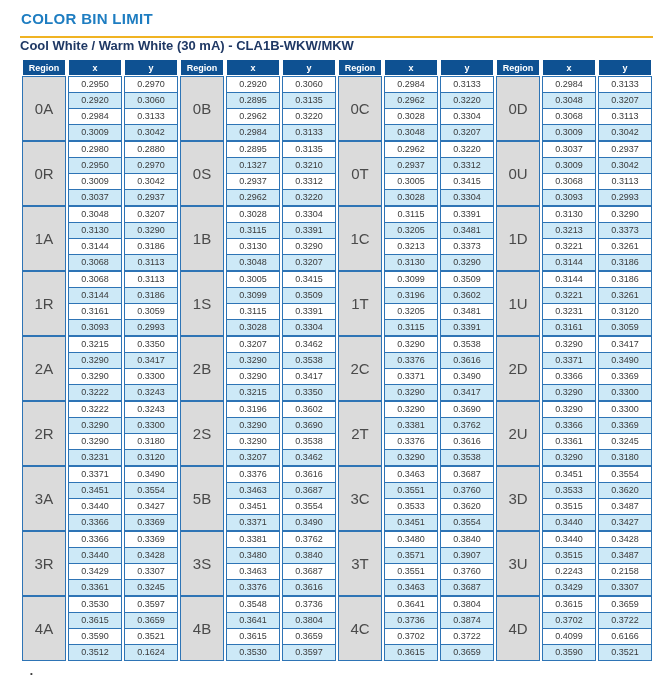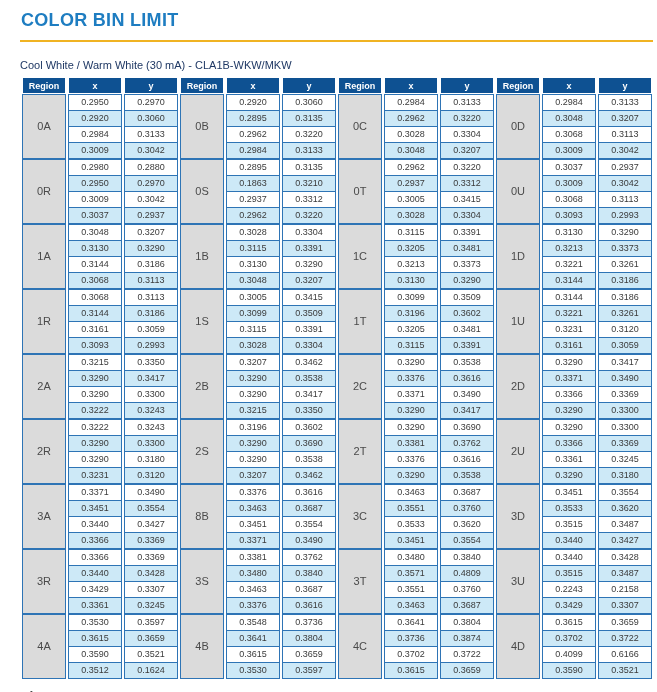--- a/index.html
+++ b/index.html
@@ -17,34 +17,33 @@
   html,body{margin:0;padding:0;background:#fff;}
   body{
     width:657px;height:692px;
     font-family:"Liberation Sans", sans-serif;
     color:var(--text-dark);
     overflow:hidden;
   }
   .page{padding:10px 4px 0 20px;width:657px;}
   .page-title{
     color:var(--title-blue);
-    font-size:18px;
+    font-size:15px;
     font-weight:bold;
     letter-spacing:.3px;
     padding-left:1px;
   }
   .title-rule{
     width:633px;
     border-bottom:2px solid var(--accent-gold);
     margin-top:9px;
   }
   .subtitle{
-    margin-top:17px;
-    font-size:11px;
-    font-weight:normal;
+    font-size:13px;
+    font-weight:bold;
     color:var(--subtitle-navy);
   }
   table.bin-table{
     margin-top:6px;
     border-collapse:separate;
     border-spacing:2px 0;
     table-layout:fixed;
     width:633px;
   }
   col.c-region{width:44px;}
@@ -68,21 +67,21 @@
     text-align:center;
     background:#fff;
     color:var(--text-dark);
   }
   tr.first-row td{border-top:1px solid var(--border-blue);}
   tr.block-start td{border-top:1px solid var(--border-blue);}
   tr.alt td.val{background:var(--row-alt-bg);}
   td.region{
     background:var(--region-bg);
     color:#4A4A4A;
-    font-size:11px;
+    font-size:15px;
     vertical-align:middle;
   }
   .footnote{
     margin-top:7px;
     display:flex;
     align-items:flex-start;
     padding-left:10px;
     font-size:9.5px;
     color:var(--text-dark);
   }
@@ -186,21 +185,21 @@
           <td rowspan="4" class="region">0T</td>
           <td class="val">0.2962</td>
           <td class="val">0.3220</td>
           <td rowspan="4" class="region">0U</td>
           <td class="val">0.3037</td>
           <td class="val">0.2937</td>
         </tr>
         <tr class="alt">
           <td class="val">0.2950</td>
           <td class="val">0.2970</td>
-          <td class="val">0.1863</td>
+          <td class="val">0.1327</td>
           <td class="val">0.3210</td>
           <td class="val">0.2937</td>
           <td class="val">0.3312</td>
           <td class="val">0.3009</td>
           <td class="val">0.3042</td>
         </tr>
         <tr>
           <td class="val">0.3009</td>
           <td class="val">0.3042</td>
           <td class="val">0.2937</td>
@@ -393,21 +392,21 @@
           <td class="val">0.3462</td>
           <td class="val">0.3290</td>
           <td class="val">0.3538</td>
           <td class="val">0.3290</td>
           <td class="val">0.3180</td>
         </tr>
         <tr class="block-start">
           <td rowspan="4" class="region">3A</td>
           <td class="val">0.3371</td>
           <td class="val">0.3490</td>
-          <td rowspan="4" class="region">8B</td>
+          <td rowspan="4" class="region">5B</td>
           <td class="val">0.3376</td>
           <td class="val">0.3616</td>
           <td rowspan="4" class="region">3C</td>
           <td class="val">0.3463</td>
           <td class="val">0.3687</td>
           <td rowspan="4" class="region">3D</td>
           <td class="val">0.3451</td>
           <td class="val">0.3554</td>
         </tr>
         <tr class="alt">
@@ -453,21 +452,21 @@
           <td rowspan="4" class="region">3U</td>
           <td class="val">0.3440</td>
           <td class="val">0.3428</td>
         </tr>
         <tr class="alt">
           <td class="val">0.3440</td>
           <td class="val">0.3428</td>
           <td class="val">0.3480</td>
           <td class="val">0.3840</td>
           <td class="val">0.3571</td>
-          <td class="val">0.4809</td>
+          <td class="val">0.3907</td>
           <td class="val">0.3515</td>
           <td class="val">0.3487</td>
         </tr>
         <tr>
           <td class="val">0.3429</td>
           <td class="val">0.3307</td>
           <td class="val">0.3463</td>
           <td class="val">0.3687</td>
           <td class="val">0.3551</td>
           <td class="val">0.3760</td>

